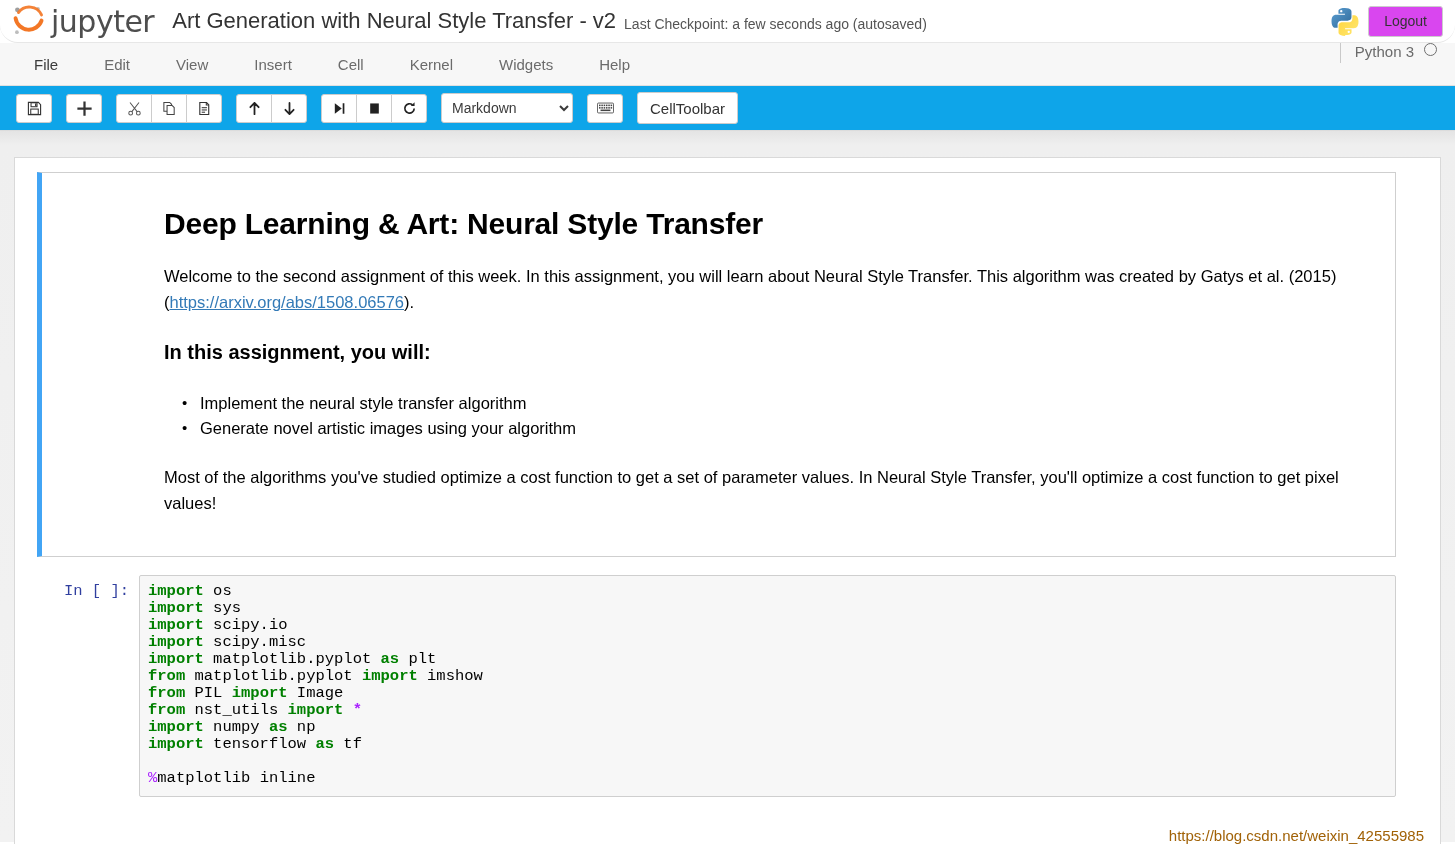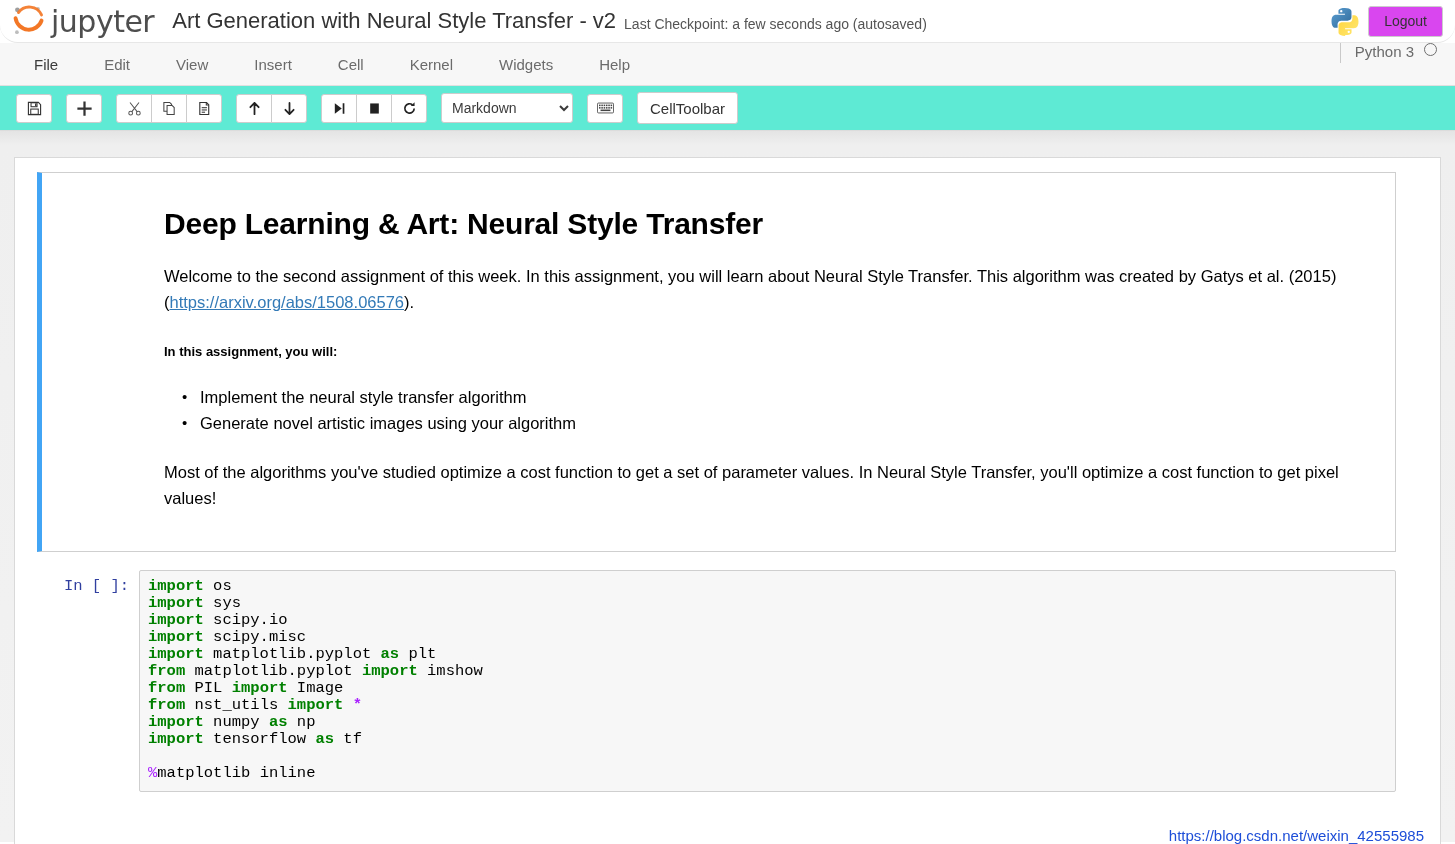--- a/index.html
+++ b/index.html
@@ -106,21 +106,21 @@
   .kcircle {
     width: 13px; height: 13px;
     border: 1.7px solid #6f6f6f;
     border-radius: 50%;
     display: inline-block;
   }
 
   
   #toolbar {
     height: 45px;
-    background: #5eead4;
+    background: #0ea5e9;
     border-bottom: 1px solid #dcdcdc;
     display: flex;
     align-items: center;
     padding-left: 16px;
     gap: 0px;
   }
   .tgroup { display: flex; margin-right: 14px; }
   .tbtn {
     width: 36px; height: 29px;
     background: #ffffff;
@@ -198,21 +198,21 @@
     margin: 18px 0 22px 0;
     letter-spacing: -0.2px;
   }
   .md-p {
     font-size: 16.5px;
     color: #000000;
     line-height: 1.58;
     margin: 0 0 22px 0;
   }
   .md-p a { color: #337ab7; text-decoration: underline; }
-  .md-strong { font-weight: bold; font-size: 13px; color: #000; }
+  .md-strong { font-weight: bold; font-size: 20px; color: #000; }
   #md-list {
     margin: 0 0 22px 0;
     padding-left: 36px;
     list-style: none;
   }
   #md-list li {
     font-size: 16.5px;
     color: #000;
     line-height: 1.56;
     position: relative;
@@ -262,21 +262,21 @@
   .kw { color: #008000; font-weight: bold; }
   .op { color: #aa22ff; font-weight: bold; }
   .mg { color: #aa22ff; }
 
   
   #watermark {
     position: absolute;
     right: 16px;
     bottom: 10px;
     font-size: 15px;
-    color: #1d4ed8;
+    color: #a16207;
     white-space: nowrap;
     user-select: none;
   }
 </style>
 </head>
 <body>
 
 <div id="header">
 
   <div id="logo-wrap">

